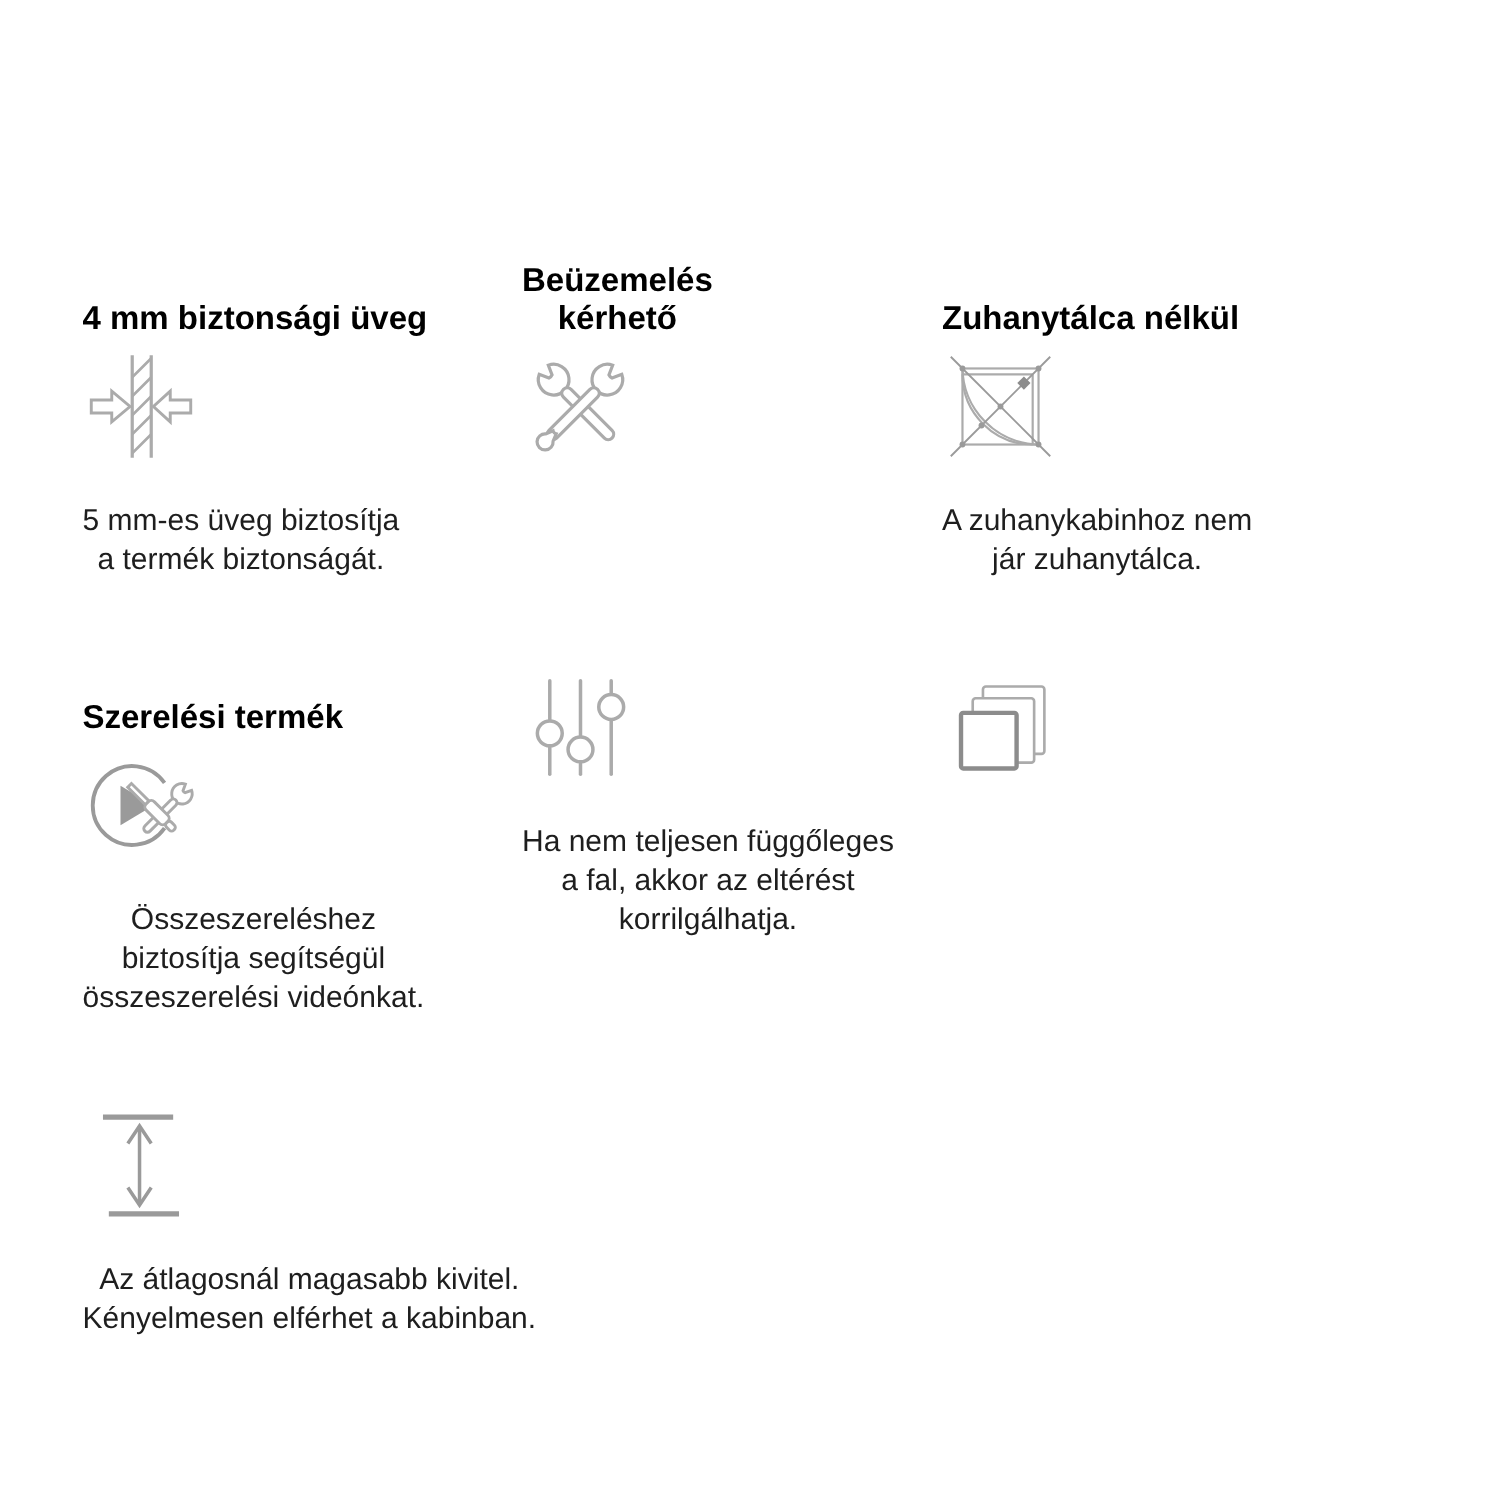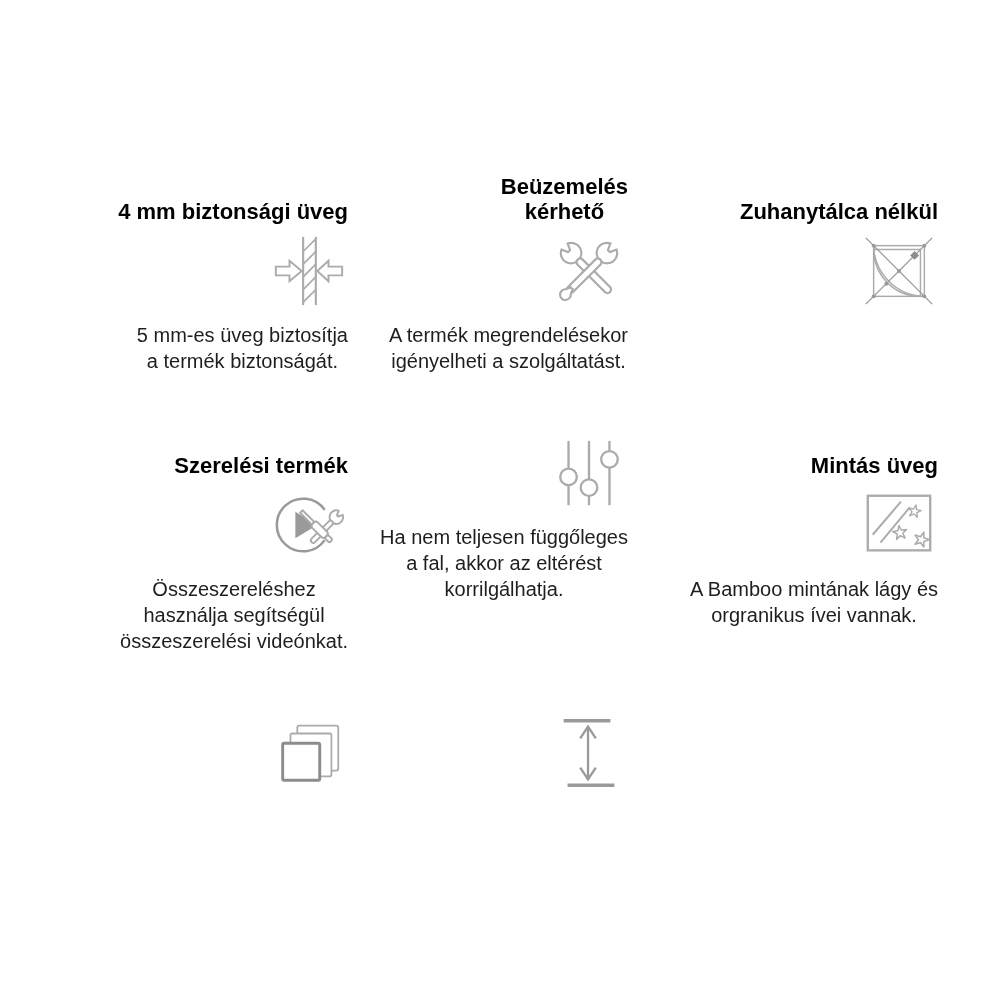--- a/index.html
+++ b/index.html
@@ -17,34 +17,34 @@
     background:var(--background);
     font-family:"Liberation Sans", sans-serif;
   }
   .features-grid{
     padding:172px 0 0 55px;
     display:grid;
     grid-template-columns:293px 280px 310px;
     row-gap:52px;
   }
   .feature-cell{
-    display:flex;flex-direction:column;align-items:flex-end;text-align:center;
+    display:flex;flex-direction:column;align-items:flex-start;text-align:center;
   }
   .feature-title{
     min-height:52px;display:flex;align-items:flex-end;justify-content:center;
     font-size:22px;font-weight:bold;line-height:25px;
     color:var(--title_text);white-space:pre-line;width:max-content;
   }
   .icon-wrap{
     height:86px;display:flex;align-items:center;justify-content:center;
     margin:4px 0 8px;
   }
   .feature-desc{
     font-size:20px;line-height:26px;color:var(--body_text);
-    white-space:pre-line;width:max-content;
+    white-space:pre-line;width:max-content;margin-top:12px;
   }
   
   svg{display:block;}
   .s-light{stroke:var(--icon_light);}
   .s-mid{stroke:var(--icon_mid);}
   .s-dark{stroke:var(--icon_dark);}
   .f-none{fill:none;}
   .f-white{fill:#ffffff;}
   .f-mid{fill:var(--icon_mid);stroke:none;}
   .f-dark{fill:var(--icon_dark);stroke:none;}
@@ -92,22 +92,20 @@
           </g>
 
           <g transform="rotate(45 40 40)">
             <path d="M44.4 4.5 A10.5 10.5 0 1 1 35.6 4.5 L38.5 11 A4 4 0 0 0 41.5 11 Z"></path>
             <rect x="36.3" y="23.5" width="7.4" height="47" rx="3.7"></rect>
             <path d="M36.5 70 A5.5 5.5 0 1 0 43.5 70 L41.5 65 A3 3 0 0 1 38.5 65 Z"></path>
           </g>
         </g>
       </svg>
     </div>
-    <div class="feature-desc">A termék megrendelésekor
-igényelheti a szolgáltatást.</div>
   </div>
 
   <div class="feature-cell">
     <div class="icon-hold feature-title">Zuhanytálca nélkül</div>
     <div class="icon-wrap">
       <svg width="78" height="78" viewBox="0 0 80 80">
         <g class="s-light f-none" stroke-width="1.5">
           <rect x="14" y="14" width="52" height="52"></rect>
           <line x1="14" y1="18" x2="62" y2="18"></line>
           <line x1="62" y1="18" x2="62" y2="66"></line>
@@ -122,20 +120,22 @@
           <circle cx="14" cy="14" r="2"></circle>
           <circle cx="66" cy="14" r="2"></circle>
           <circle cx="66" cy="66" r="2"></circle>
           <circle cx="14" cy="66" r="2"></circle>
           <circle cx="40" cy="40" r="2"></circle>
           <circle cx="27" cy="53" r="2"></circle>
         </g>
         <rect class="f-dark" x="-3.2" y="-3.2" width="6.4" height="6.4" transform="translate(56 24) rotate(45)"></rect>
       </svg>
     </div>
+    <div class="feature-desc">A zuhanykabinhoz nem
+jár zuhanytálca.</div>
   </div>
 
   <div class="feature-cell">
     <div class="feature-title">Szerelési termék</div>
     <div class="icon-wrap">
       <svg width="78" height="78" viewBox="0 0 80 80">
         <path class="s-mid f-none" stroke-width="2.6" d="M56.1 24.5 A27 27 0 1 0 56.1 55.5"></path>
         <polygon class="f-mid" points="26,26.5 26,53.5 48.5,40"></polygon>
         <g class="s-light f-white" stroke-width="2" stroke-linecap="round">
 
@@ -146,21 +146,21 @@
 
           <g transform="rotate(-45 52 46)">
             <rect x="50.2" y="18" width="3.6" height="17"></rect>
             <rect x="48" y="35" width="8" height="19" rx="3"></rect>
             <rect x="49.6" y="54" width="4.8" height="7" rx="2"></rect>
           </g>
         </g>
       </svg>
     </div>
     <div class="feature-desc">Összeszereléshez
-használja segítségül
+biztosítja segítségül
 összeszerelési videónkat.</div>
   </div>
 
   <div class="feature-cell">
     <div class="icon-wrap">
       <svg width="78" height="78" viewBox="0 0 80 80">
         <g class="s-light f-none" stroke-width="2.4" stroke-linecap="round">
           <line x1="19" y1="8" x2="19" y2="72"></line>
           <line x1="40" y1="8" x2="40" y2="72"></line>
           <line x1="61" y1="8" x2="61" y2="72"></line>
@@ -170,42 +170,20 @@
           <circle cx="40" cy="55" r="8.5"></circle>
           <circle cx="61" cy="26" r="8.5"></circle>
         </g>
       </svg>
     </div>
     <div class="feature-desc">Ha nem teljesen függőleges
 a fal, akkor az eltérést
 korrilgálhatja.</div>
   </div>
 
-  <div class="feature-cell">
-    <div class="feature-title">Mintás üveg</div>
-    <div class="icon-wrap">
-      <svg width="78" height="78" viewBox="0 0 80 80">
-        <defs>
-          <path id="star" d="M0 -8 L1.82 -2.51 L7.61 -2.47 L2.95 0.96 L4.7 6.47 L0 3.1 L-4.7 6.47 L-2.95 0.96 L-7.61 -2.47 L-1.82 -2.51 Z"></path>
-        </defs>
-        <rect class="s-light f-none" stroke-width="2.4" x="8" y="10" width="64" height="56"></rect>
-        <g class="s-light f-none" stroke-width="2">
-          <line x1="13" y1="50" x2="42" y2="16"></line>
-          <line x1="21" y1="58" x2="51" y2="22"></line>
-        </g>
-        <g class="s-light f-white" stroke-width="1.6" stroke-linejoin="round">
-          <use href="#star" transform="translate(56 26) scale(0.85) rotate(12)"></use>
-          <use href="#star" transform="translate(41 48) scale(0.95) rotate(-8)"></use>
-          <use href="#star" transform="translate(63 55) scale(1.0) rotate(18)"></use>
-        </g>
-      </svg>
-    </div>
-    <div class="feature-desc">A Bamboo mintának lágy és
-orgranikus ívei vannak.</div>
-  </div>
 
   <div class="feature-cell">
     <div class="icon-wrap">
       <svg width="78" height="78" viewBox="0 0 80 80">
         <rect class="s-light f-white" stroke-width="1.8" x="28" y="12" width="42" height="46" rx="2"></rect>
         <rect class="s-light f-white" stroke-width="1.8" x="21" y="20" width="42" height="44" rx="2"></rect>
         <rect class="s-dark f-white" stroke-width="3" x="13" y="30" width="38" height="38" rx="1.5"></rect>
       </svg>
     </div>
   </div>
@@ -217,15 +195,17 @@
           <line x1="14" y1="7" x2="62" y2="7"></line>
           <line x1="18" y1="73" x2="66" y2="73"></line>
         </g>
         <g class="s-mid f-none" stroke-width="2.4">
           <line x1="39" y1="14" x2="39" y2="66"></line>
           <polyline points="31,25 39,13 47,25"></polyline>
           <polyline points="31,55 39,67 47,55"></polyline>
         </g>
       </svg>
     </div>
+    <div class="feature-desc">Az átlagosnál magasabb kivitel.
+Kényelmesen elférhet a kabinban.</div>
   </div>
 
 </div>
 
 </body></html>

